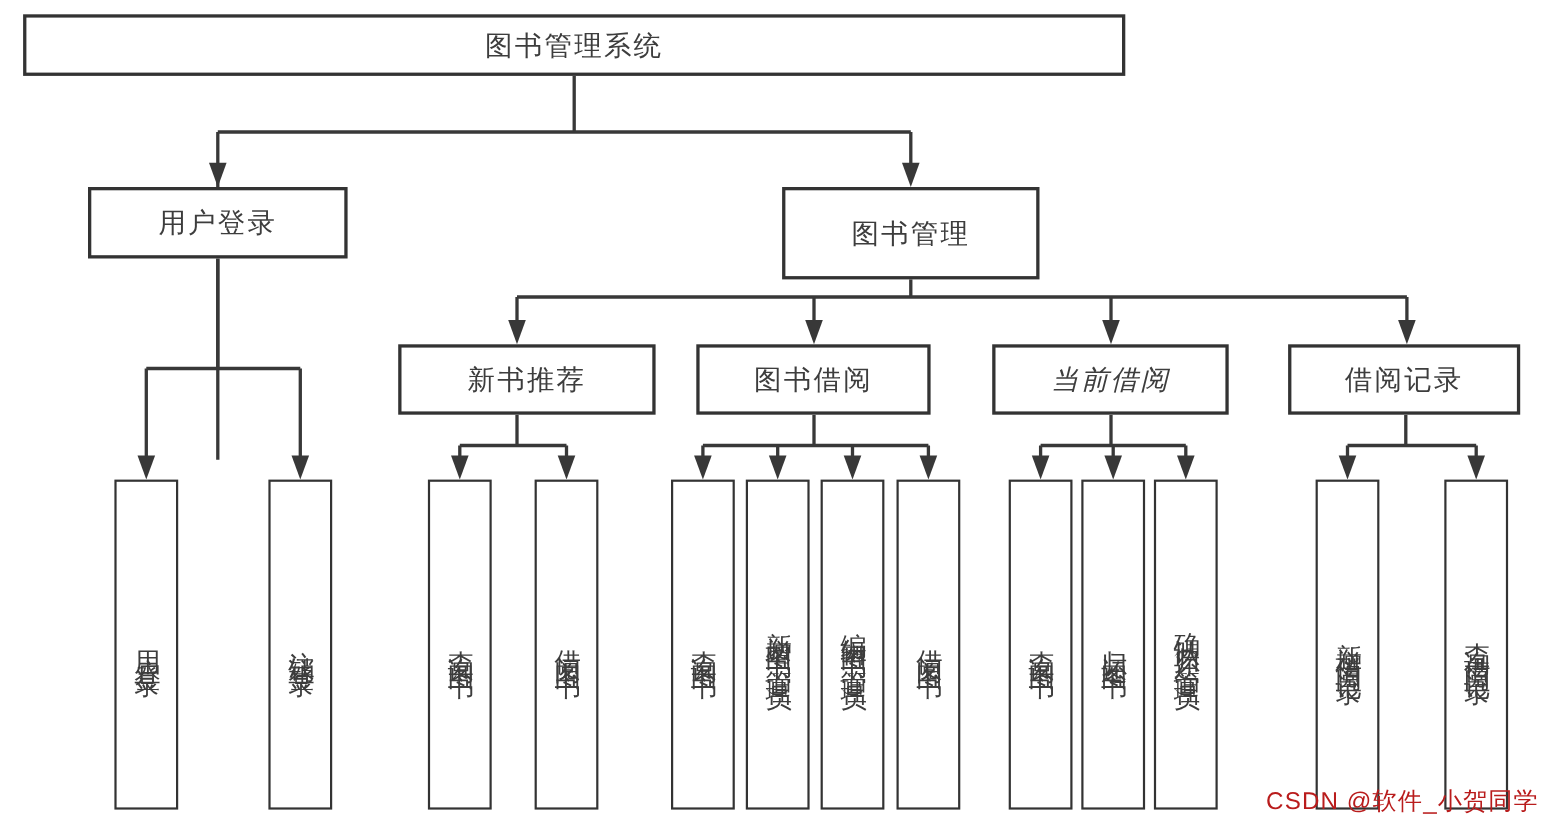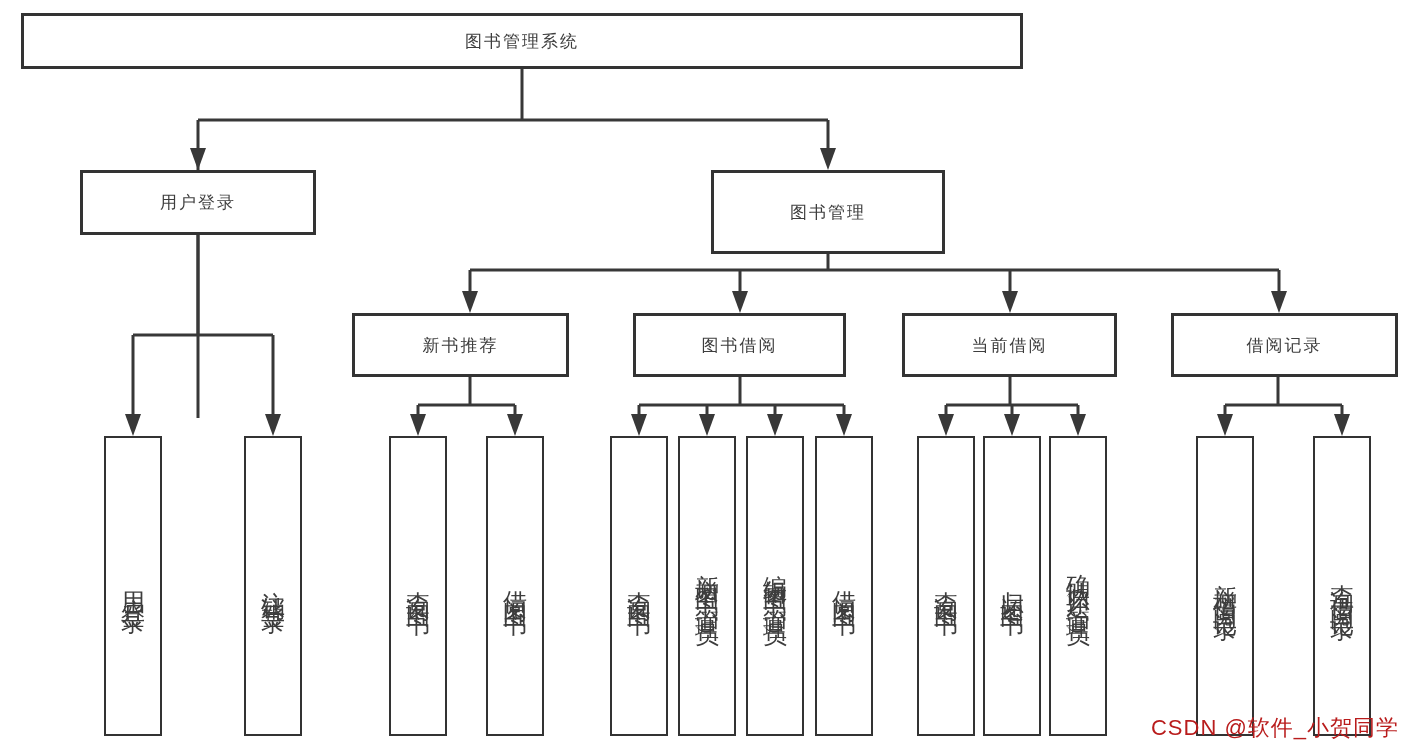--- a/index.html
+++ b/index.html
@@ -26,42 +26,42 @@
     box-sizing: border-box;
     background: #ffffff;
     border: 3px solid #333333;
     color: #3d3d3d;
     display: flex;
     align-items: center;
     justify-content: center;
     z-index: 2;
   }
   .h-node {
-    font-size: 17px;
+    font-size: 25px;
     letter-spacing: 2px;
     white-space: nowrap;
   }
   .leaf {
     width: 58px;
     height: 300px;
     top: 436px;
     border-width: 2.5px;
     writing-mode: vertical-rl;
     text-orientation: mixed;
     font-size: 24px;
     letter-spacing: 7px;
     line-height: 1;
   }
   .root-box   { left: 21px;  top: 13px;  width: 1002px; height: 56px; }
   .b-user     { left: 80px;  top: 170px; width: 236px;  height: 65px; }
   .b-book     { left: 711px; top: 170px; width: 234px;  height: 84px; }
-  .l3-newrec  { left: 352px; top: 313px; width: 217px;  height: 64px; }
+  .l3-newrec  { left: 362px; top: 313px; width: 234px;  height: 64px; }
   .l3-borrow  { left: 633px; top: 313px; width: 213px;  height: 64px; }
-  .l3-current { left: 902px; top: 313px; width: 215px;  height: 64px; }
-  .l3-records { left: 1171px;top: 313px; width: 227px;  height: 64px; }
+  .l3-current { left: 902px; top: 313px; width: 215px;  height: 64px; font-style: italic; }
+  .l3-records { left: 1171px;top: 313px; width: 211px;  height: 64px; }
   .lf-1a { left: 104px; }
   .lf-1b { left: 244px; }
   .lf-2a { left: 389px; }
   .lf-2b { left: 486px; }
   .lf-3a { left: 610px; }
   .lf-3b { left: 678px; }
   .lf-3c { left: 746px; }
   .lf-3d { left: 815px; }
   .lf-4a { left: 917px; }
   .lf-4b { left: 983px; }

